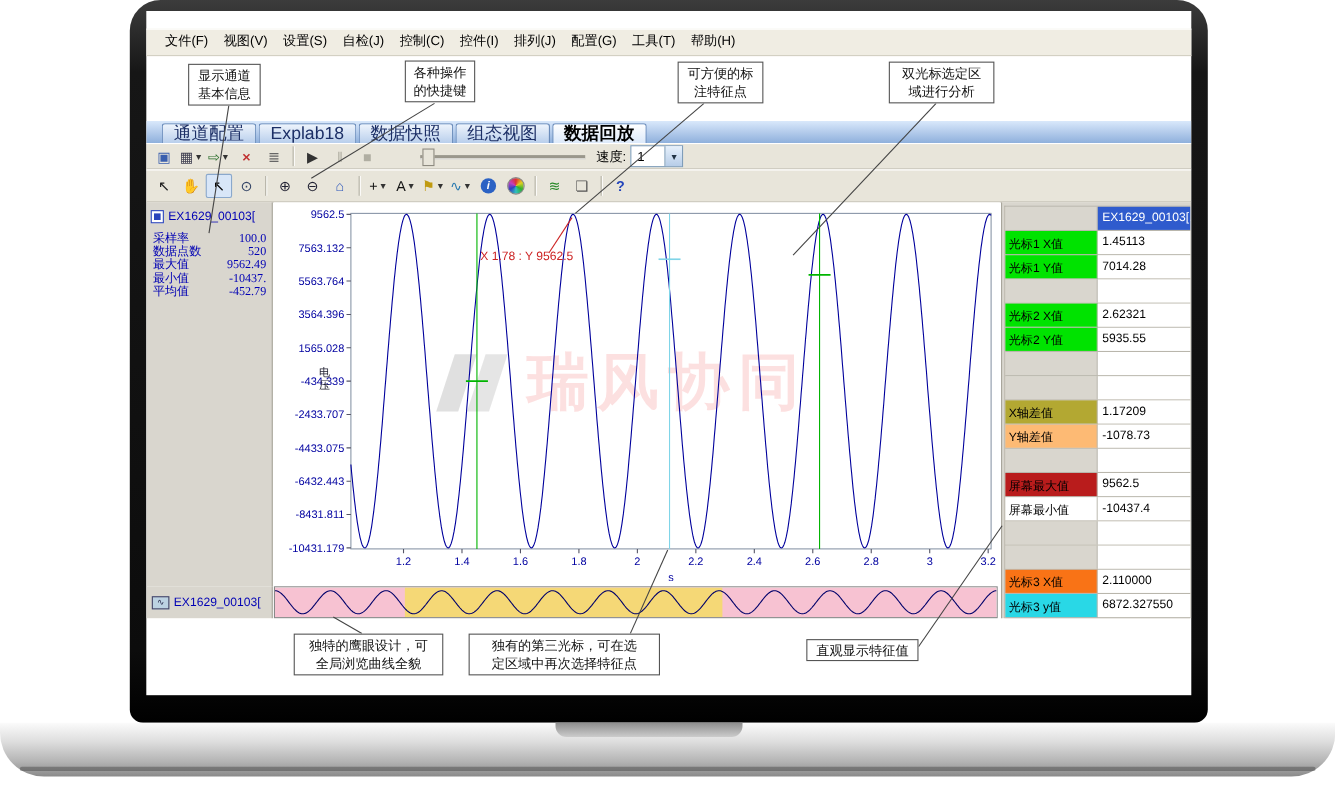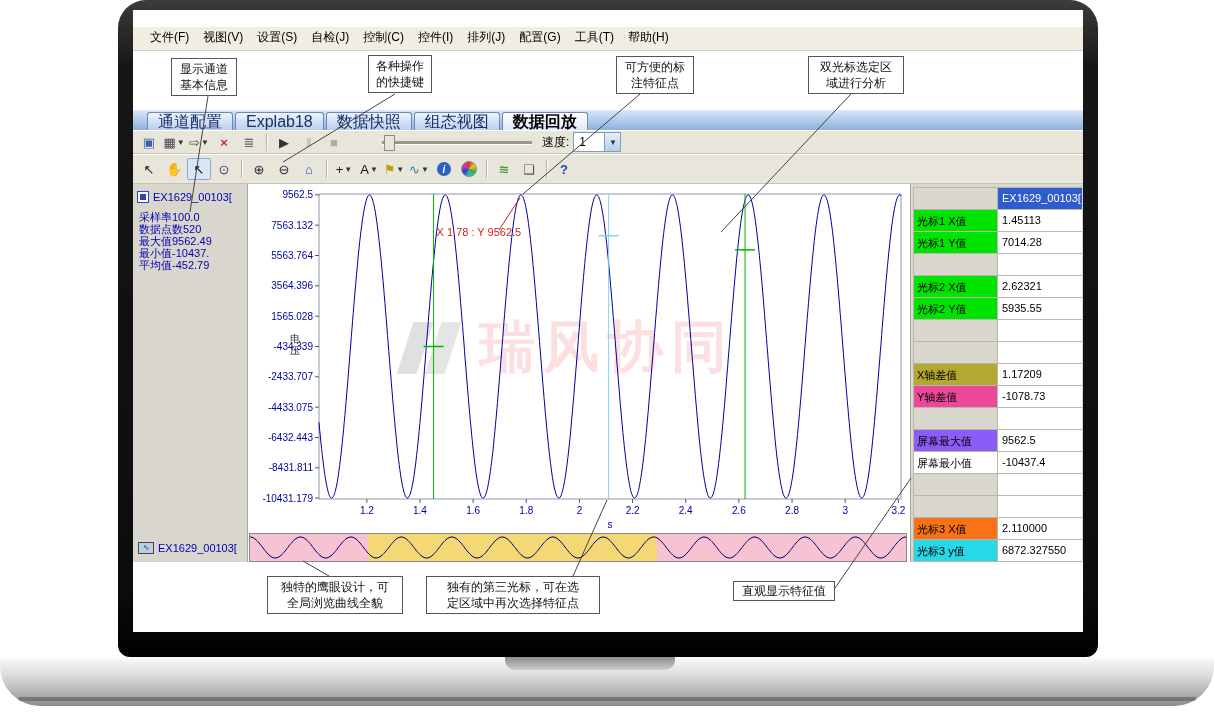--- a/index.html
+++ b/index.html
@@ -55,21 +55,21 @@
   .combo .btn{width:15px;height:100%;background:linear-gradient(180deg,#e6f0fb,#b7cde8);
         border-left:1px solid #7f9db9;font-size:8px;display:flex;align-items:center;justify-content:center;color:#234;}
 
   
   .left-panel{position:absolute;left:0;top:174px;width:115px;height:349px;background:#d9d6ce;
         border-right:1px solid #a9a69c;box-sizing:border-box;}
   .panel-chan{display:flex;align-items:center;gap:4px;padding:7px 0 6px 4px;font-size:11px;color:#0000b4;}
   .chan-icon{width:10px;height:10px;border:1px solid #2a44bb;background:#fff;position:relative;flex:none;}
   .chan-icon::after{content:'';position:absolute;left:2px;top:2px;right:2px;bottom:2px;background:#2a44bb;}
   .stats{padding:2px 5px 0 6px;font-size:11px;color:#0000b4;}
-  .stat-row{display:flex;line-height:12px;}
+  .stat-row{display:flex;justify-content:space-between;line-height:12px;font-family:Liberation Serif, serif;}
   .chart-box{position:absolute;left:116px;top:174px;width:660px;height:346px;background:#fff;}
   .watermark{position:absolute;left:150px;top:126px;display:flex;align-items:center;gap:16px;
         opacity:.16;pointer-events:none;}
   .wm-logo{position:relative;width:64px;height:52px;flex:none;}
   .wm-logo::before{content:'';position:absolute;left:6px;top:0;width:20px;height:52px;background:#444;transform:skewX(-18deg);}
   .wm-logo::after{content:'';position:absolute;left:34px;top:0;width:20px;height:52px;background:#666;transform:skewX(-18deg);}
   .wm-text{font-size:56px;font-weight:bold;color:#ef4444;letter-spacing:8px;white-space:nowrap;}
   .eagle-label{position:absolute;left:0;top:523px;width:115px;height:29px;background:#d9d6ce;
         border-right:1px solid #a9a69c;display:flex;align-items:center;gap:4px;padding-left:5px;
         font-size:11px;color:#0000b4;box-sizing:border-box;}
@@ -377,29 +377,29 @@
           </div>
           <div class="trow">
             <div class="tlabel" style="background: rgb(217, 214, 206);"></div>
             <div class="tvalue"></div>
           </div>
           <div class="trow">
             <div class="tlabel" style="background: rgb(179, 168, 50);">X轴差值</div>
             <div class="tvalue">1.17209</div>
           </div>
           <div class="trow">
-            <div class="tlabel" style="background: #ec4899;">Y轴差值</div>
+            <div class="tlabel" style="background: #fdba74;">Y轴差值</div>
             <div class="tvalue">-1078.73</div>
           </div>
           <div class="trow">
             <div class="tlabel" style="background: rgb(217, 214, 206);"></div>
             <div class="tvalue"></div>
           </div>
           <div class="trow">
-            <div class="tlabel" style="background: #8b5cf6;">屏幕最大值</div>
+            <div class="tlabel" style="background: #b91c1c;">屏幕最大值</div>
             <div class="tvalue">9562.5</div>
           </div>
           <div class="trow">
             <div class="tlabel" style="background: rgb(255, 255, 255);">屏幕最小值</div>
             <div class="tvalue">-10437.4</div>
           </div>
           <div class="trow">
             <div class="tlabel" style="background: rgb(217, 214, 206);"></div>
             <div class="tvalue"></div>
           </div>

